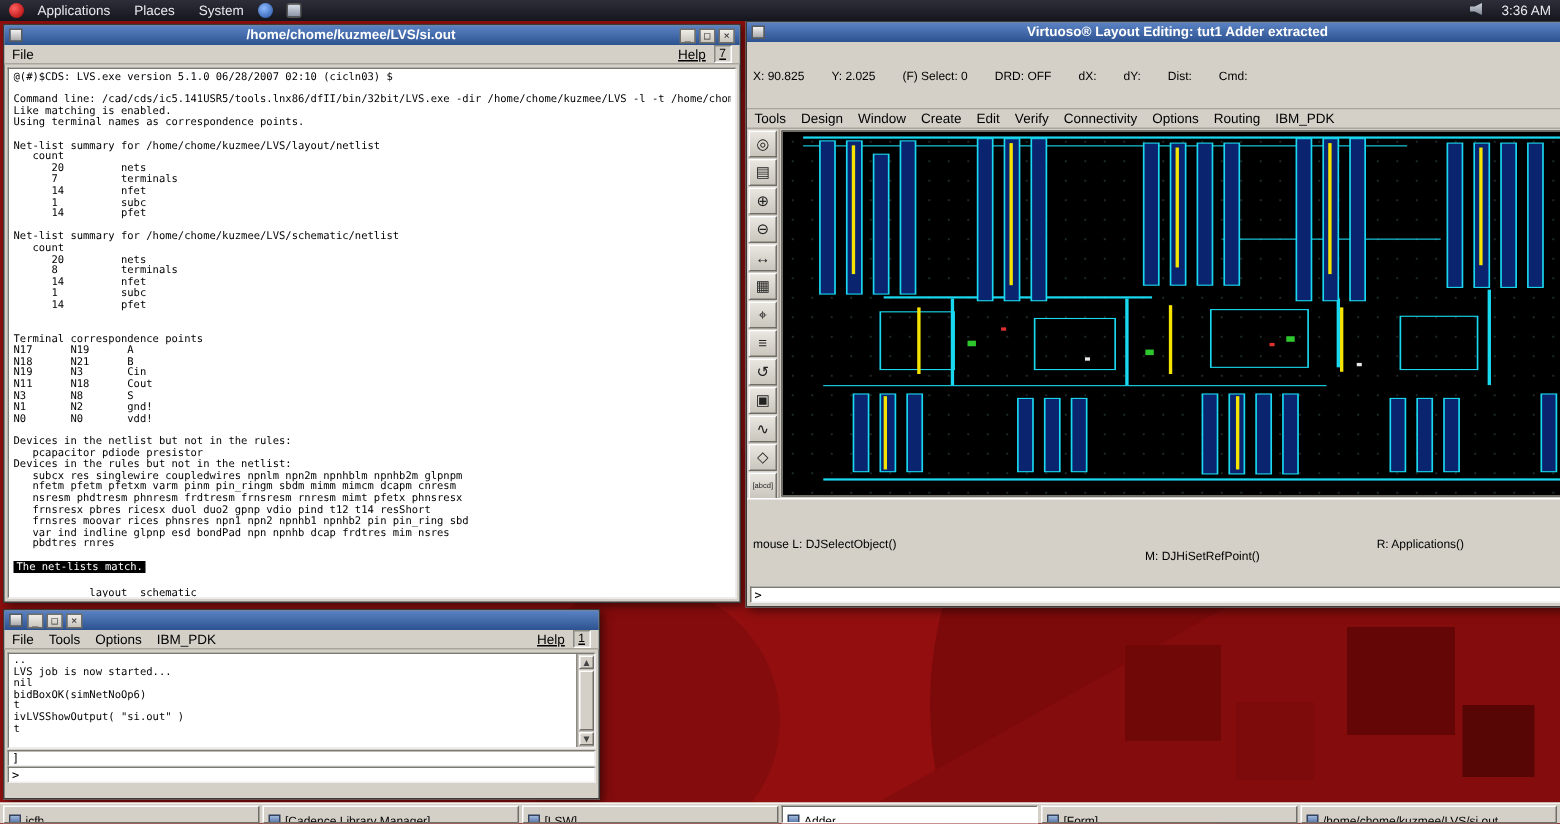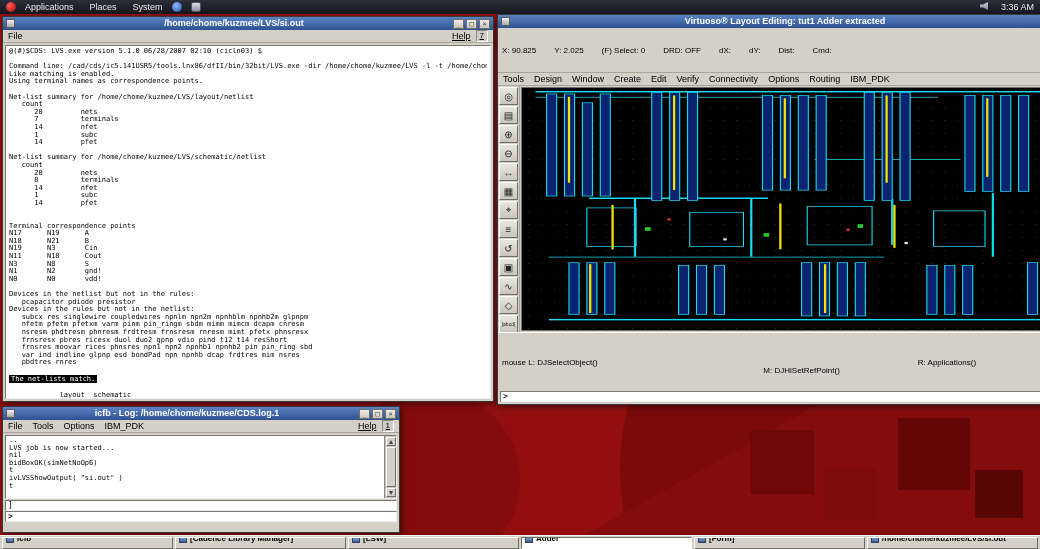--- a/index.html
+++ b/index.html
@@ -82,23 +82,23 @@
     border-color:#ffffff #6f6f68 #6f6f68 #ffffff; display:flex; align-items:center; justify-content:center; }
   .sb-arrow-up { width:0; height:0; border-left:2.5px solid transparent; border-right:2.5px solid transparent; border-bottom:4px solid #444; }
   .sb-arrow-down { width:0; height:0; border-left:2.5px solid transparent; border-right:2.5px solid transparent; border-top:4px solid #444; }
   .sb-thumb { width:10px; flex:1; background:#d4d0c8; border:1px solid; border-color:#ffffff #6f6f68 #6f6f68 #ffffff; }
   .inputline { flex:0 0 11px; margin:1px 2px 0; background:#fff; border:1px solid;
     border-color:#7a7a72 #eeeeee #eeeeee #7a7a72; font:8px/9px "DejaVu Sans Mono",monospace; padding:0 2px; }
 
   
   .taskbar { position:absolute; left:0; right:0; bottom:0; height:14px; z-index:30; background:#d4d0c8;
     border-top:1px solid #f5f3ef; display:flex; gap:2px; padding:1px 2px; }
-  .task-item { flex:1 1 0; min-width:0; display:flex; align-items:flex-end; gap:3px; padding:5px 3px;
+  .task-item { flex:1 1 0; min-width:0; display:flex; align-items:flex-start; gap:3px; padding:5px 3px;
     font-size:8px; background:#d4d0c8; border:1px solid; border-color:#ffffff #6e6e66 #6e6e66 #ffffff;
-    overflow:hidden; white-space:nowrap;font-weight:bold; }
+    overflow:hidden; white-space:nowrap; }
   .task-item.active { border-color:#6e6e66 #ffffff #ffffff #6e6e66; background:#ffffff; }
   .task-icon { width:8px; height:8px; flex:0 0 8px; background:linear-gradient(#9fb7dc,#3d5f96); border:1px solid #33425e; }
   .task-label { overflow:hidden; text-overflow:clip; }
 </style>
 </head>
 <body>
 
 <div class="wallpaper">
   <svg viewBox="0 0 1040 549" preserveAspectRatio="none">
     <rect x="0" y="0" width="1040" height="549" fill="#930f0f"></rect>
@@ -361,21 +361,20 @@
     <span class="mb-left">mouse L: DJSelectObject()</span>
     <span class="mb-mid">M: DJHiSetRefPoint()</span>
     <span class="mb-right">R: Applications()</span>
   </div>
   <div class="promptline">&gt;</div>
 </div>
 
 <div class="window" style="left:2px; top:406px; width:398px; height:127px; z-index:6;">
   <div class="titlebar">
     <span class="titlebar-icon"></span>
-    <span class="title">icfb - Log: /home/chome/kuzmee/CDS.log.1</span>
     <span class="winbtns">
         <span class="winbtn">_</span>
         <span class="winbtn">□</span>
         <span class="winbtn">×</span>
       </span>
   </div>
   <div class="menubar">
     <span style="display:flex; gap:10px;">
         <span class="menu-item">File</span>
         <span class="menu-item">Tools</span>

